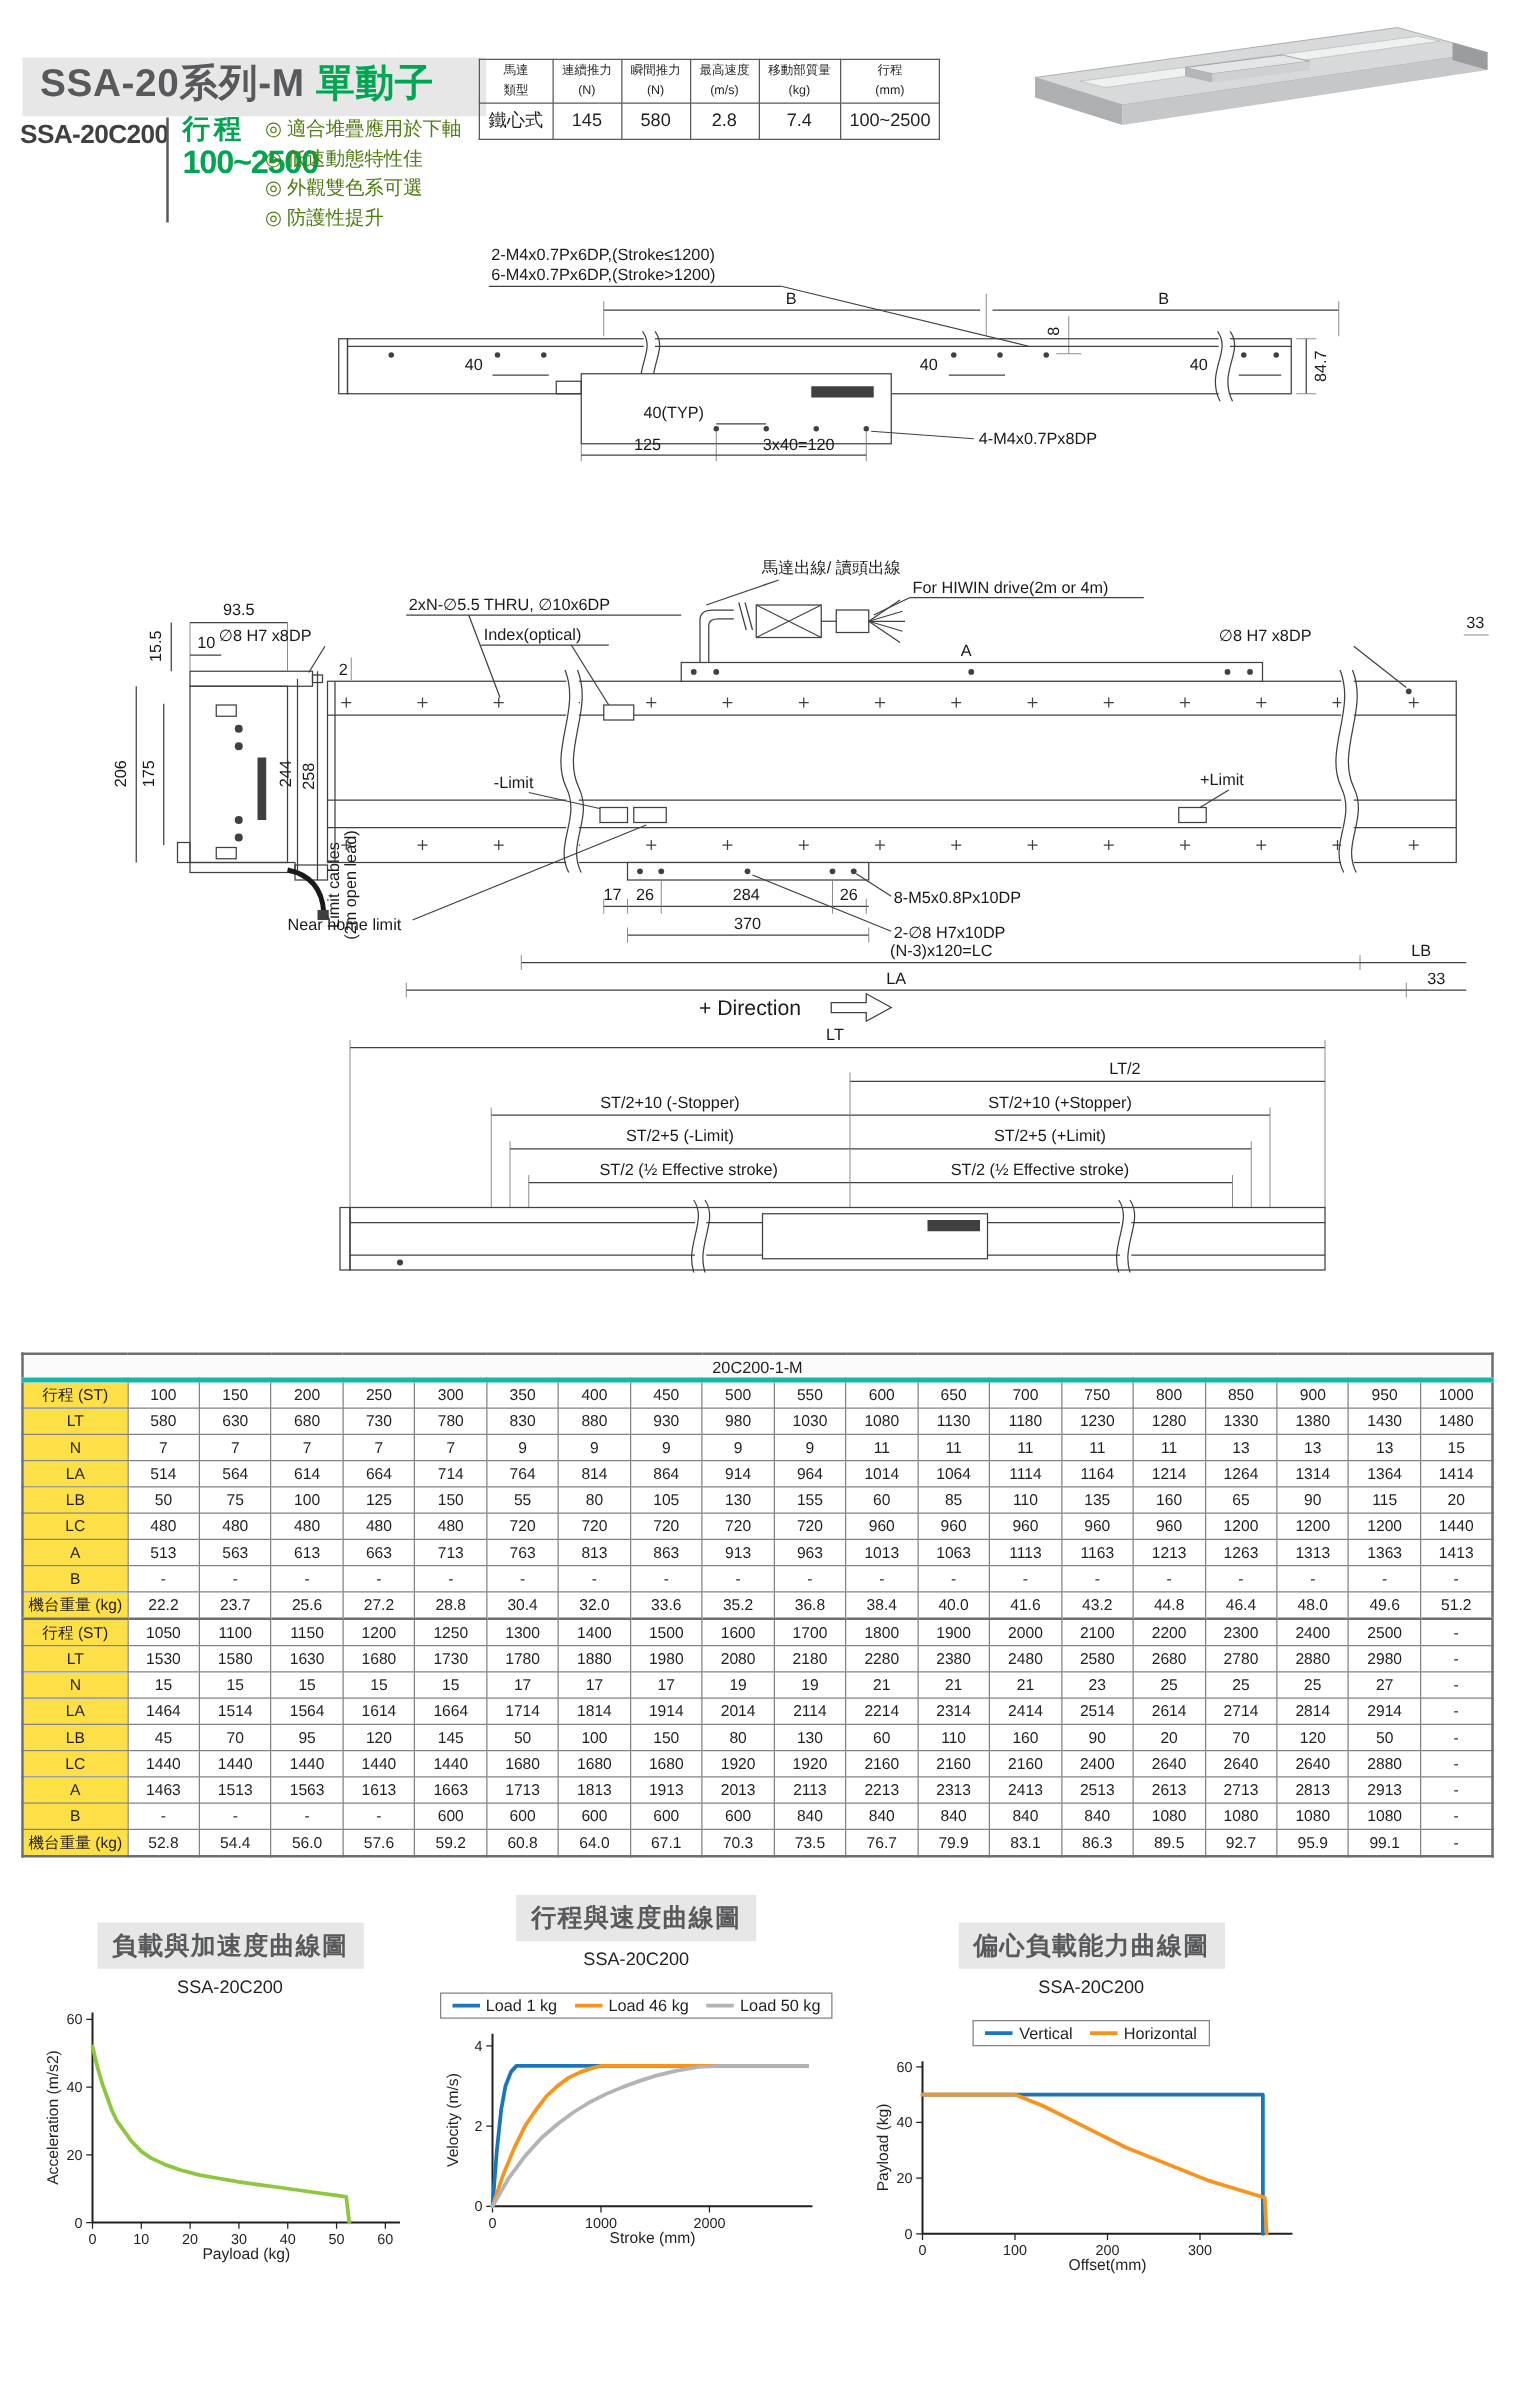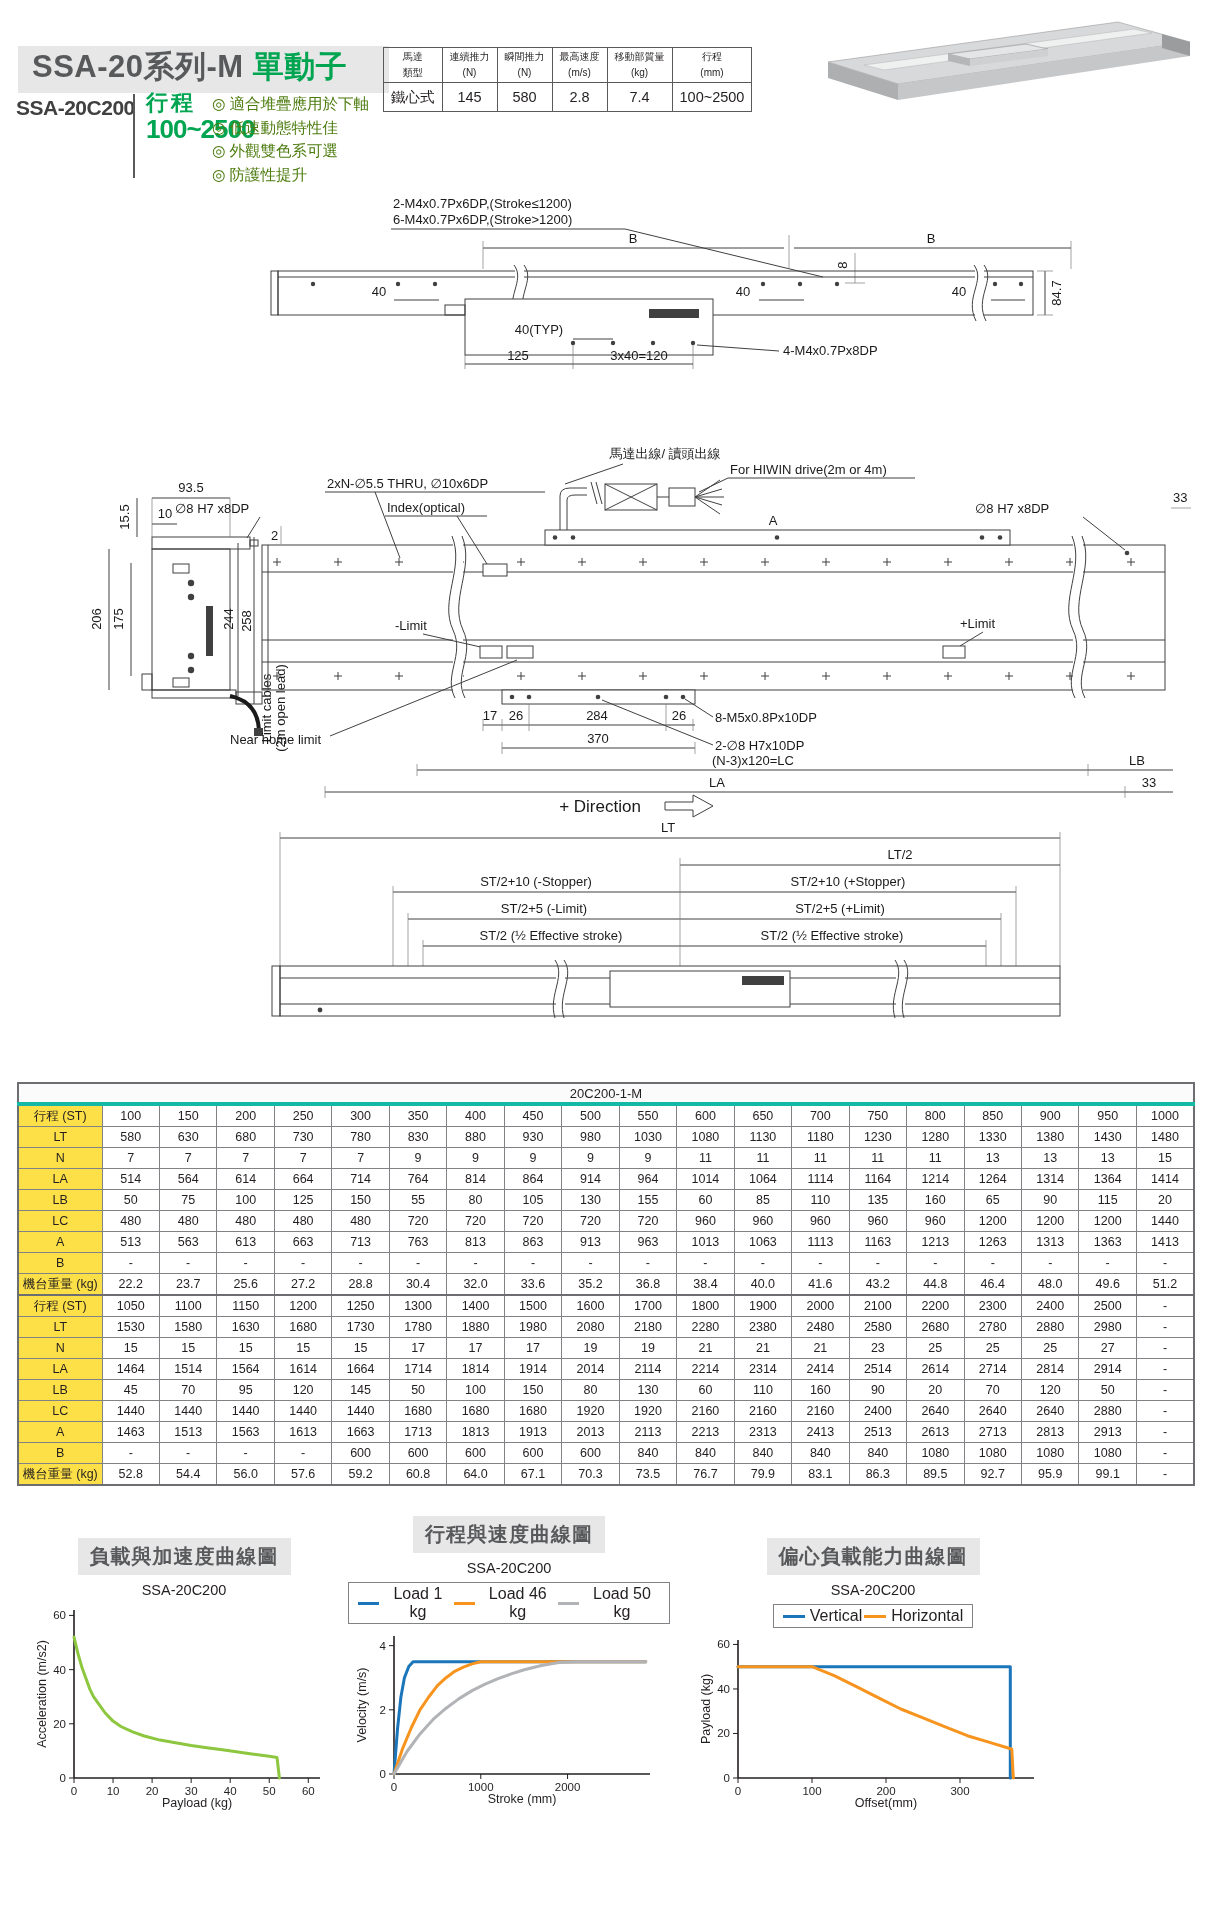--- a/index.html
+++ b/index.html
@@ -38,22 +38,22 @@
   .dim-table td{border:1px solid #808285;font-size:12.5px;text-align:center;height:20px;
                 padding:0 1px;overflow:hidden;white-space:nowrap}
   .dim-table td.ttl{font-size:13px;height:18px;border-bottom:4px solid #14b8a6;background:#fbfbfb}
   .dim-table td.lbl{background:#fde047}
   .dim-table tr.sep td{border-top:2.5px solid #6d6e71}
   
   .chart-block{position:absolute;text-align:center}
   .chart-title{display:inline-block;background:#e7e7e8;color:#58595b;font-size:20px;
                font-weight:bold;padding:5px 12px;letter-spacing:1px}
   .chart-sub{font-size:14.5px;margin-top:7px;color:#231f20}
-  .legend{display:inline-flex;gap:2px;border:1px solid #808285;padding:2px 9px;margin-top:6px;
-          font-size:16px;align-items:center;background:#fff}
+  .legend{display:inline-flex;gap:14px;border:1px solid #808285;padding:2px 9px;margin-top:18px;
+          font-size:13px;align-items:center;background:#fff}
   .legend-item{display:inline-flex;align-items:center}
   .legend-swatch{display:inline-block;width:22px;height:3px;margin-right:5px}
   svg.chart{display:block;margin:2px auto 0}
   svg.chart text{font-family:"Liberation Sans",sans-serif;fill:#231f20}
   svg.chart .tick{font-size:11.5px}
   svg.chart .axis-label{font-size:12.5px}
   
   .footnotes{position:absolute;left:20px;top:1836px;font-size:15px;line-height:22.5px;color:#231f20}
 </style>
 </head>

